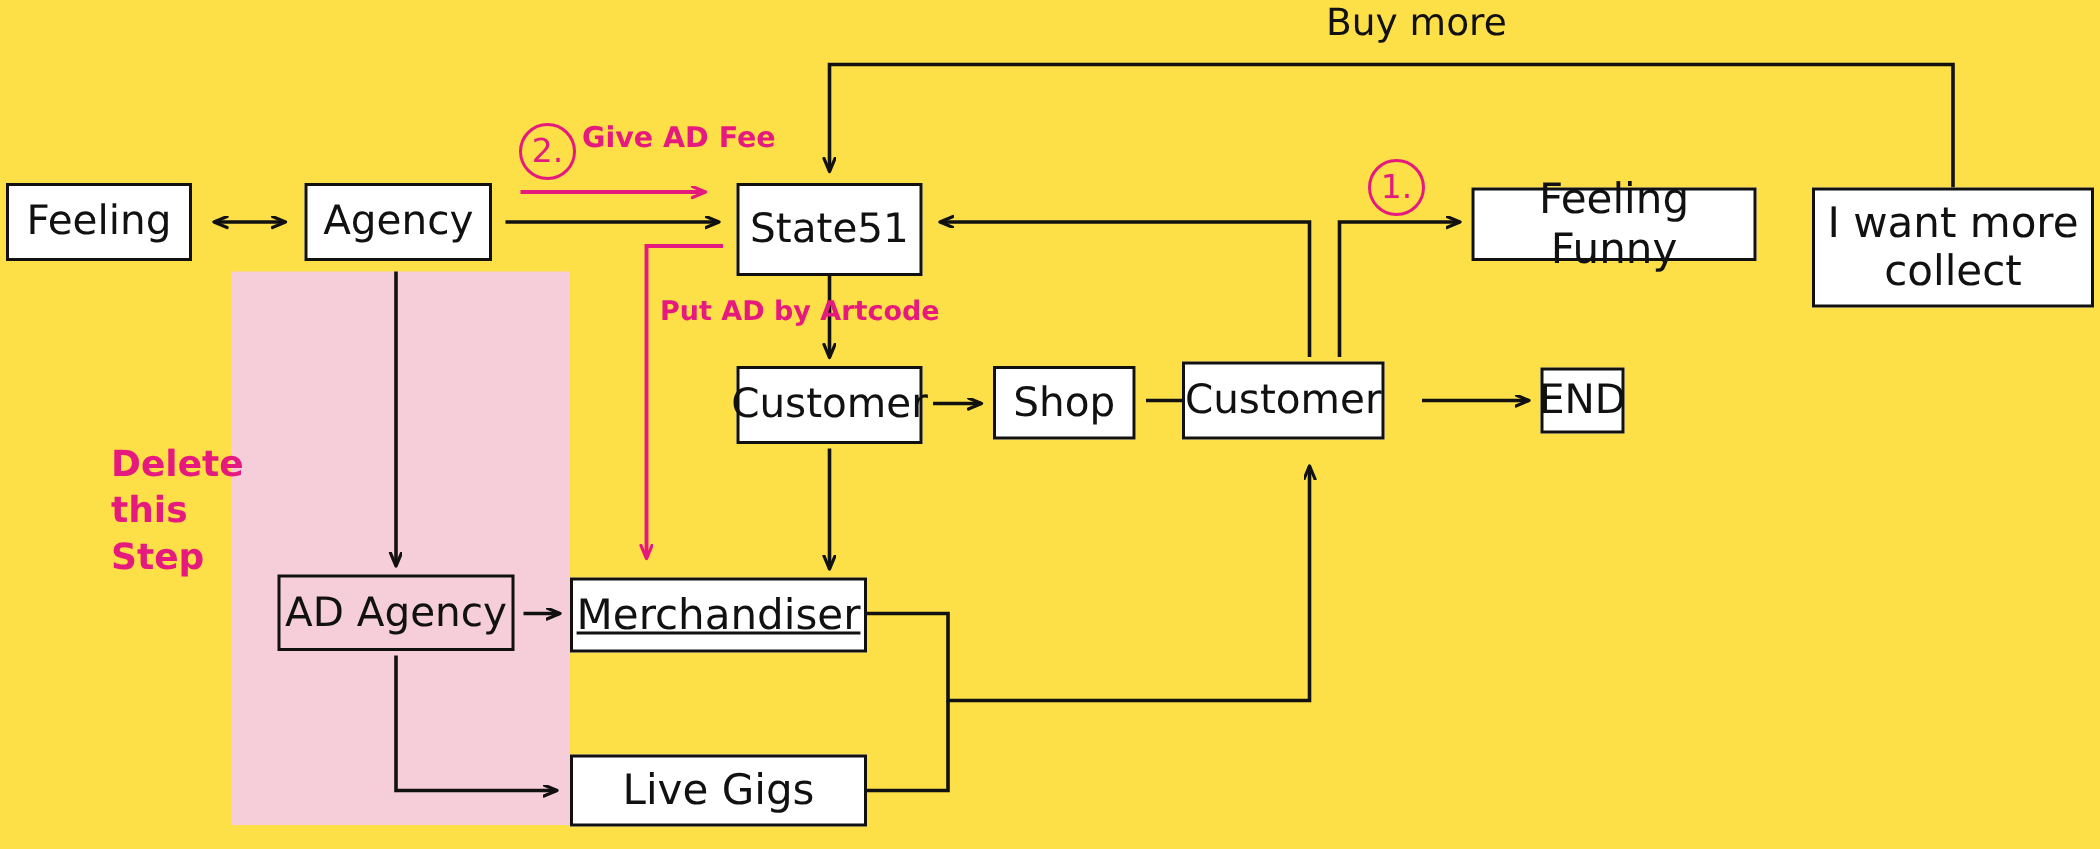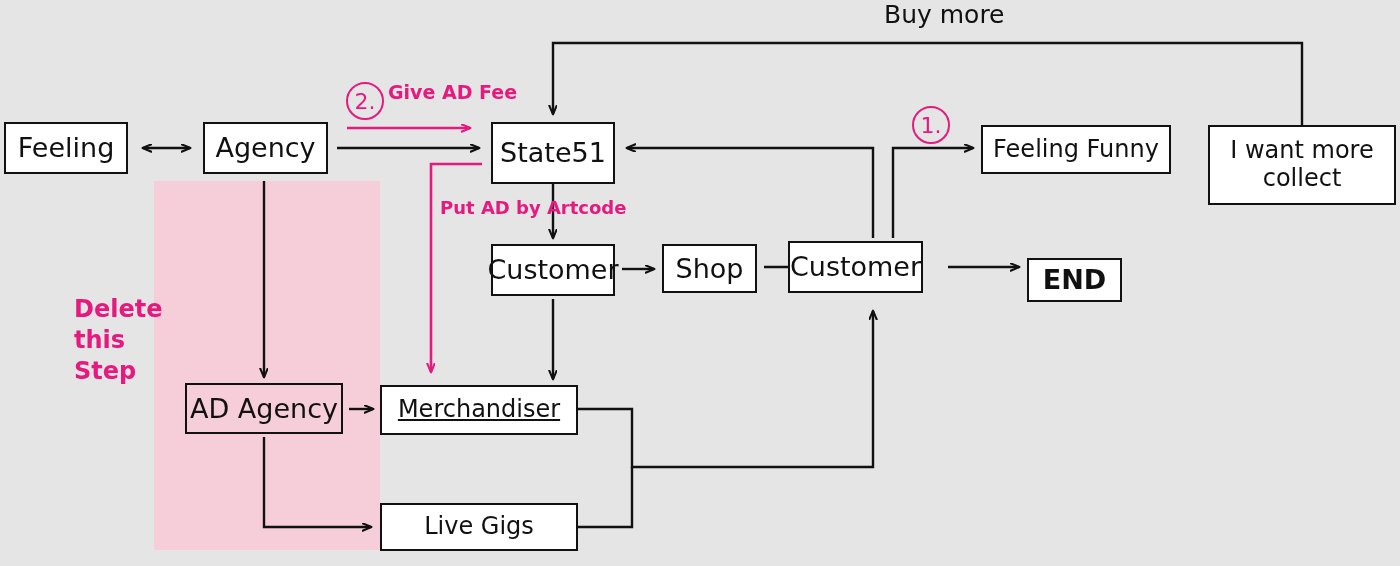--- a/index.html
+++ b/index.html
@@ -7,21 +7,21 @@
     padding: 0;
     background: #ffffff;
   }
   body {
     font-family: "DejaVu Sans", sans-serif;
   }
   #canvas {
     position: relative;
     width: 1400px;
     height: 566px;
-    background: #e5e5e5;
+    background: #fde047;
     overflow: hidden;
   }
   #flow-svg {
     position: absolute;
     left: 0;
     top: 0;
     width: 1400px;
     height: 566px;
   }
   .node {
@@ -32,21 +32,21 @@
     display: flex;
     align-items: center;
     justify-content: center;
     text-align: center;
     color: #111111;
     font-family: "DejaVu Sans", sans-serif;
     font-weight: 400;
     line-height: 1.15;
   }
   .node.lg { font-size: 27px; }
-  .node.md { font-size: 24px; }
+  .node.md { font-size: 28px; }
   .ann {
     position: absolute;
     color: #E6197E;
     font-family: "DejaVu Sans", sans-serif;
     font-weight: 600;
     white-space: pre-line;
   }
   .plain-label {
     position: absolute;
     color: #111111;
@@ -139,21 +139,21 @@
 
   <div id="nodes-layer">
       <div class="node lg" style="left: 4px; top: 122px; width: 124px; height: 52px;">Feeling</div>
       <div class="node lg" style="left: 203px; top: 122px; width: 125px; height: 52px;">Agency</div>
       <div class="node lg" style="left: 491px; top: 122px; width: 124px; height: 62px;">State51</div>
       <div class="node md" style="left: 981px; top: 125px; width: 190px; height: 49px;">Feeling Funny</div>
       <div class="node md" style="left: 1208px; top: 125px; width: 188px; height: 80px; padding: 0px 4px;">I want more collect</div>
       <div class="node lg" style="left: 491px; top: 244px; width: 124px; height: 52px;">Customer</div>
       <div class="node lg" style="left: 662px; top: 244px; width: 95px; height: 49px;">Shop</div>
       <div class="node lg" style="left: 788px; top: 241px; width: 135px; height: 52px;">Customer</div>
-      <div class="node lg" style="left: 1027px; top: 258px; width: 95px; height: 44px; font-weight: bold;">END</div>
+      <div class="node lg" style="left: 1027px; top: 245px; width: 56px; height: 44px;">END</div>
       <div class="node lg" style="left: 185px; top: 383px; width: 158px; height: 51px; background: transparent;">AD Agency</div>
       <div class="node md" style="left: 380px; top: 385px; width: 198px; height: 50px; text-decoration: underline;">Merchandiser</div>
       <div class="node md" style="left: 380px; top: 503px; width: 198px; height: 48px;">Live Gigs</div>
     </div>
 
   <div id="ann-layer">
       <div class="ann" style="left: 388px; top: 80px; font-size: 19px; line-height: 1.3; color: rgb(230, 25, 126);">Give AD Fee</div>
       <div class="ann" style="left: 440px; top: 196px; font-size: 18px; line-height: 1.3; color: rgb(230, 25, 126);">Put AD by Artcode</div>
       <div class="ann" style="left: 74px; top: 294px; font-size: 24px; line-height: 1.3; color: rgb(230, 25, 126);">Delete
 this

